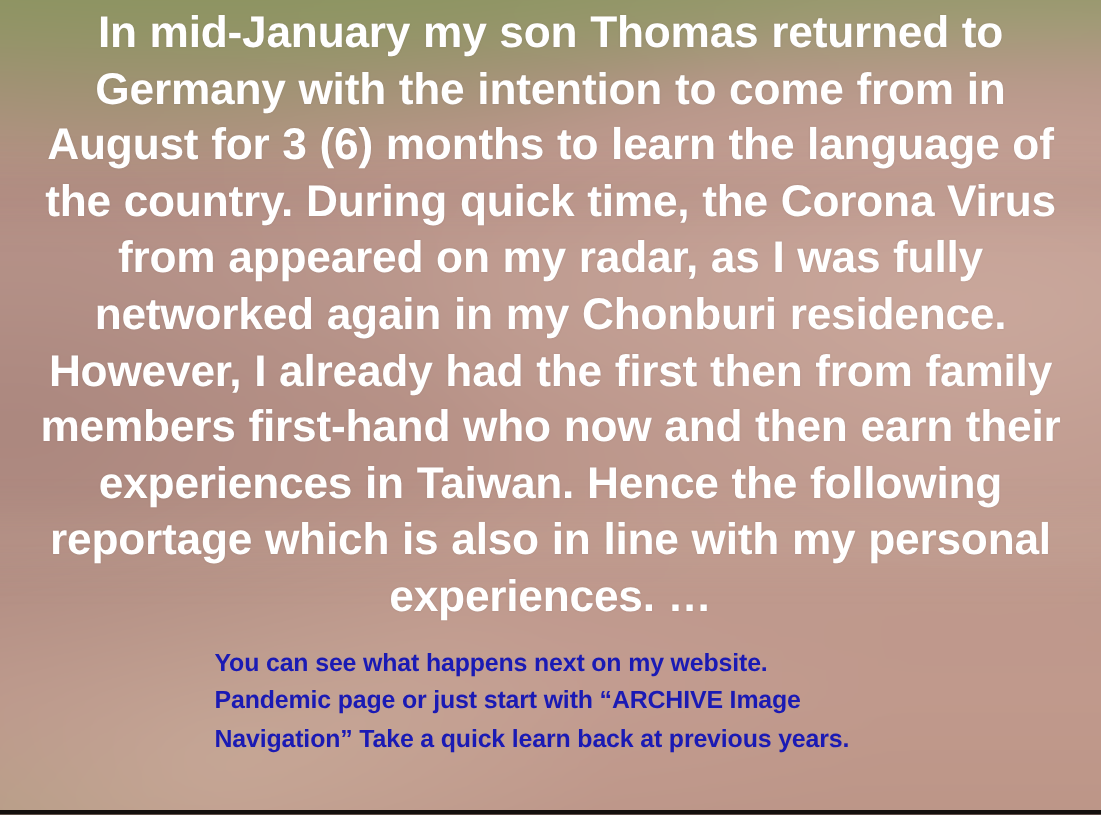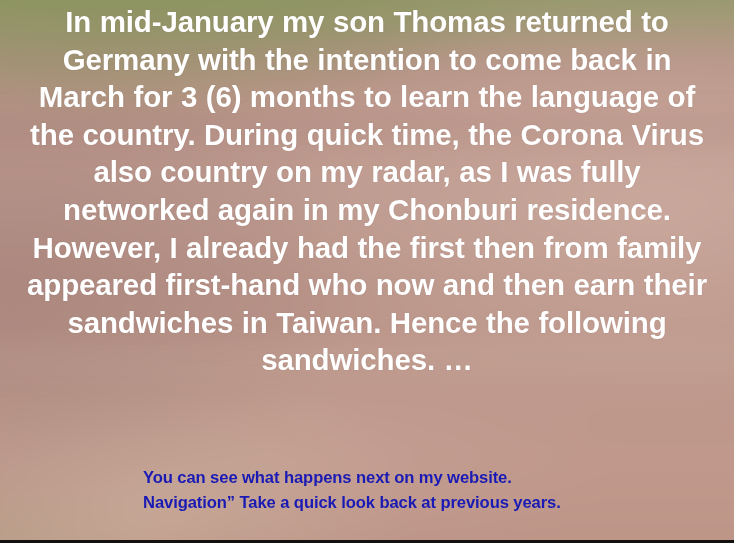--- a/index.html
+++ b/index.html
@@ -107,48 +107,49 @@
   #subnote {
     position: absolute;
     left: 143px;
     top: 429px;
     color: #1a1ab4;
     font-size: 16.6px;
     font-weight: bold;
     line-height: 25.3px;
     letter-spacing: -0.1px;
     text-align: left;
-    margin-top: 36px;
   }
   #subnote .line { display: block; white-space: nowrap; }
 </style>
 </head>
 <body>
 
 <div id="slide">
 
   <div id="bg-photo"></div>
   <div id="bg-streaks"></div>
 
   <div id="content">
 
     <div id="headline">
       <span class="line">In mid-January my son Thomas returned to</span>
-      <span class="line">Germany with the intention to come back in</span>
-      <span class="line">March for 3 (6) months to learn the language of</span>
+      <span class="line">Germany with the intention to come from in</span>
+      <span class="line">August for 3 (6) months to learn the language of</span>
       <span class="line">the country. During quick time, the Corona Virus</span>
-      <span class="line">also country on my radar, as I was fully</span>
+      <span class="line">from appeared on my radar, as I was fully</span>
       <span class="line">networked again in my Chonburi residence.</span>
       <span class="line">However, I already had the first then from family</span>
-      <span class="line">appeared first-hand who now and then earn their</span>
-      <span class="line">sandwiches in Taiwan. Hence the following</span>
-      <span class="line">sandwiches. …</span>
+      <span class="line">members first-hand who now and then earn their</span>
+      <span class="line">experiences in Taiwan. Hence the following</span>
+      <span class="line">reportage which is also in line with my personal</span>
+      <span class="line">experiences. …</span>
     </div>
 
     <div id="subnote">
       <span class="line">You can see what happens next on my website.</span>
-      <span class="line">Navigation” Take a quick look back at previous years.</span>
+      <span class="line">Pandemic page or just start with “ARCHIVE Image</span>
+      <span class="line">Navigation” Take a quick learn back at previous years.</span>
     </div>
 
   </div>
 
   <div id="bottom-edge"></div>
 </div>
 
 </body></html>

